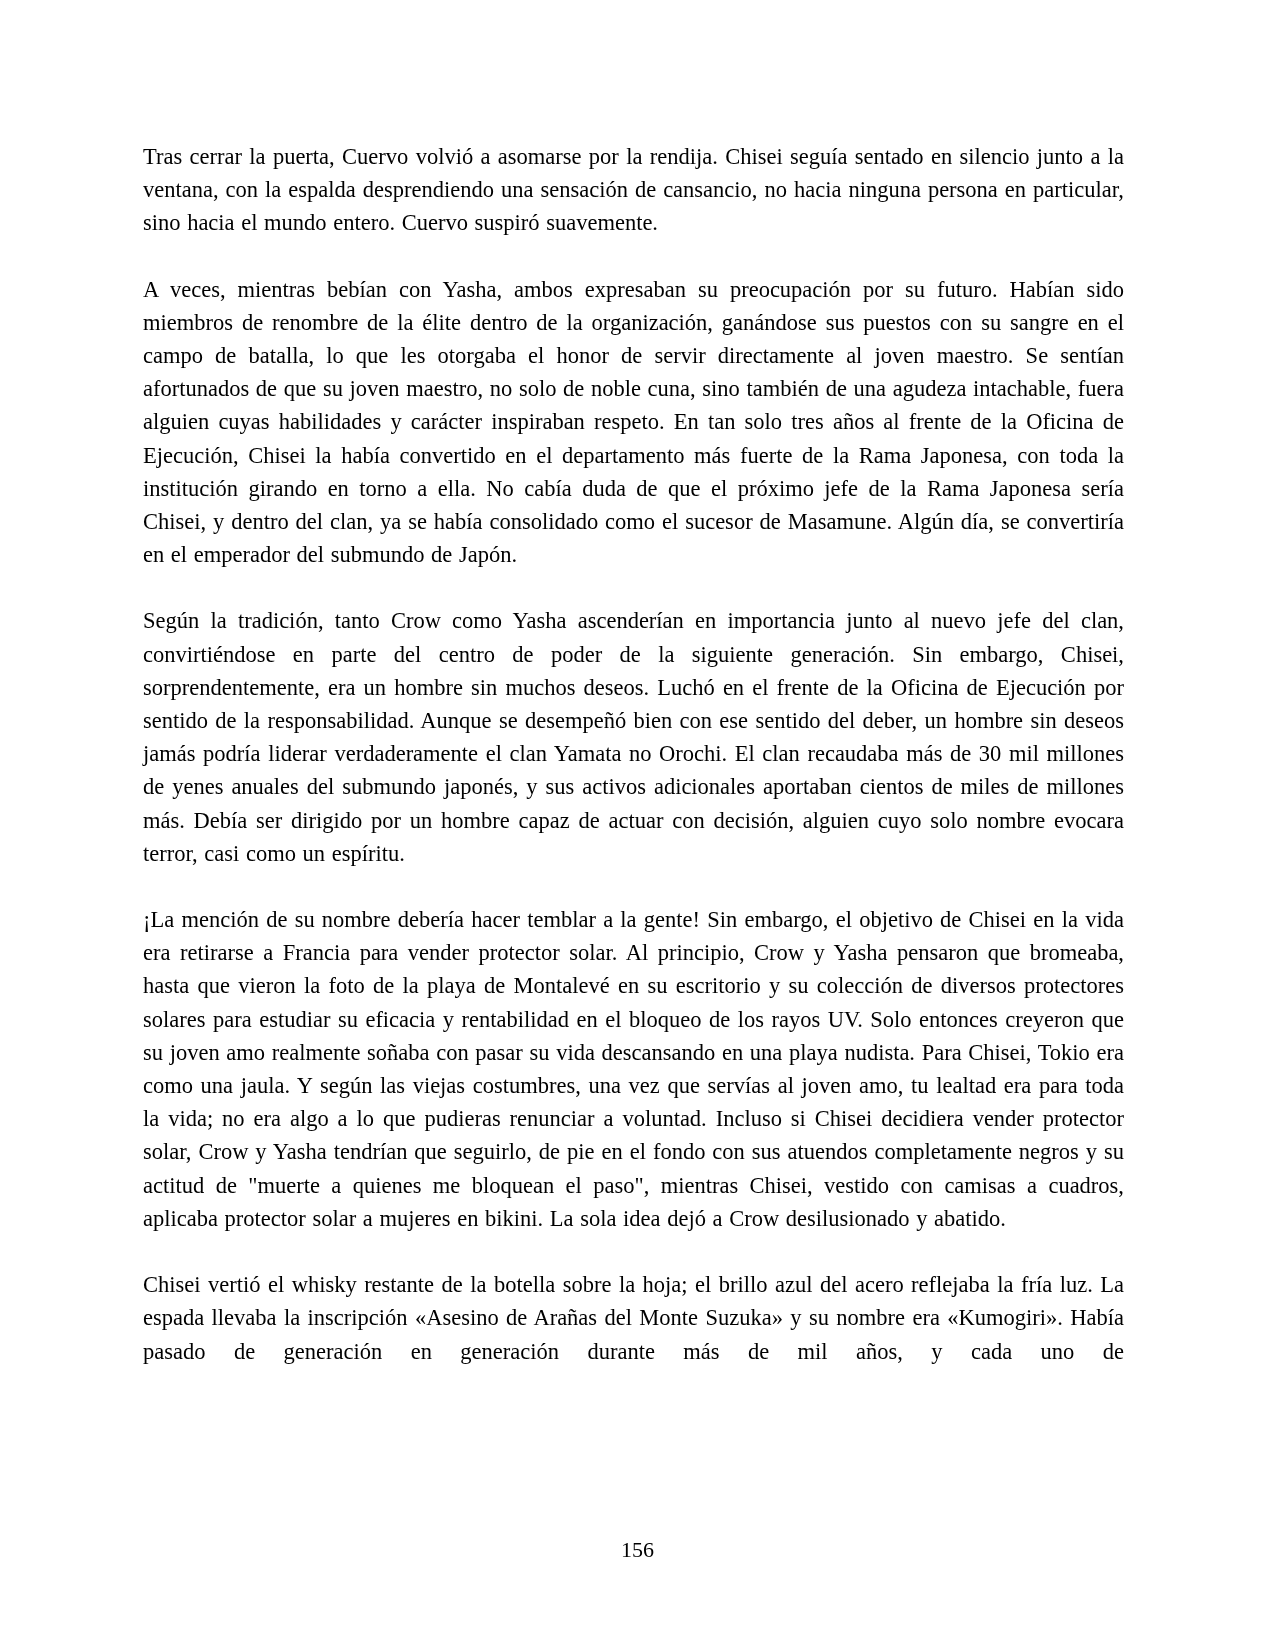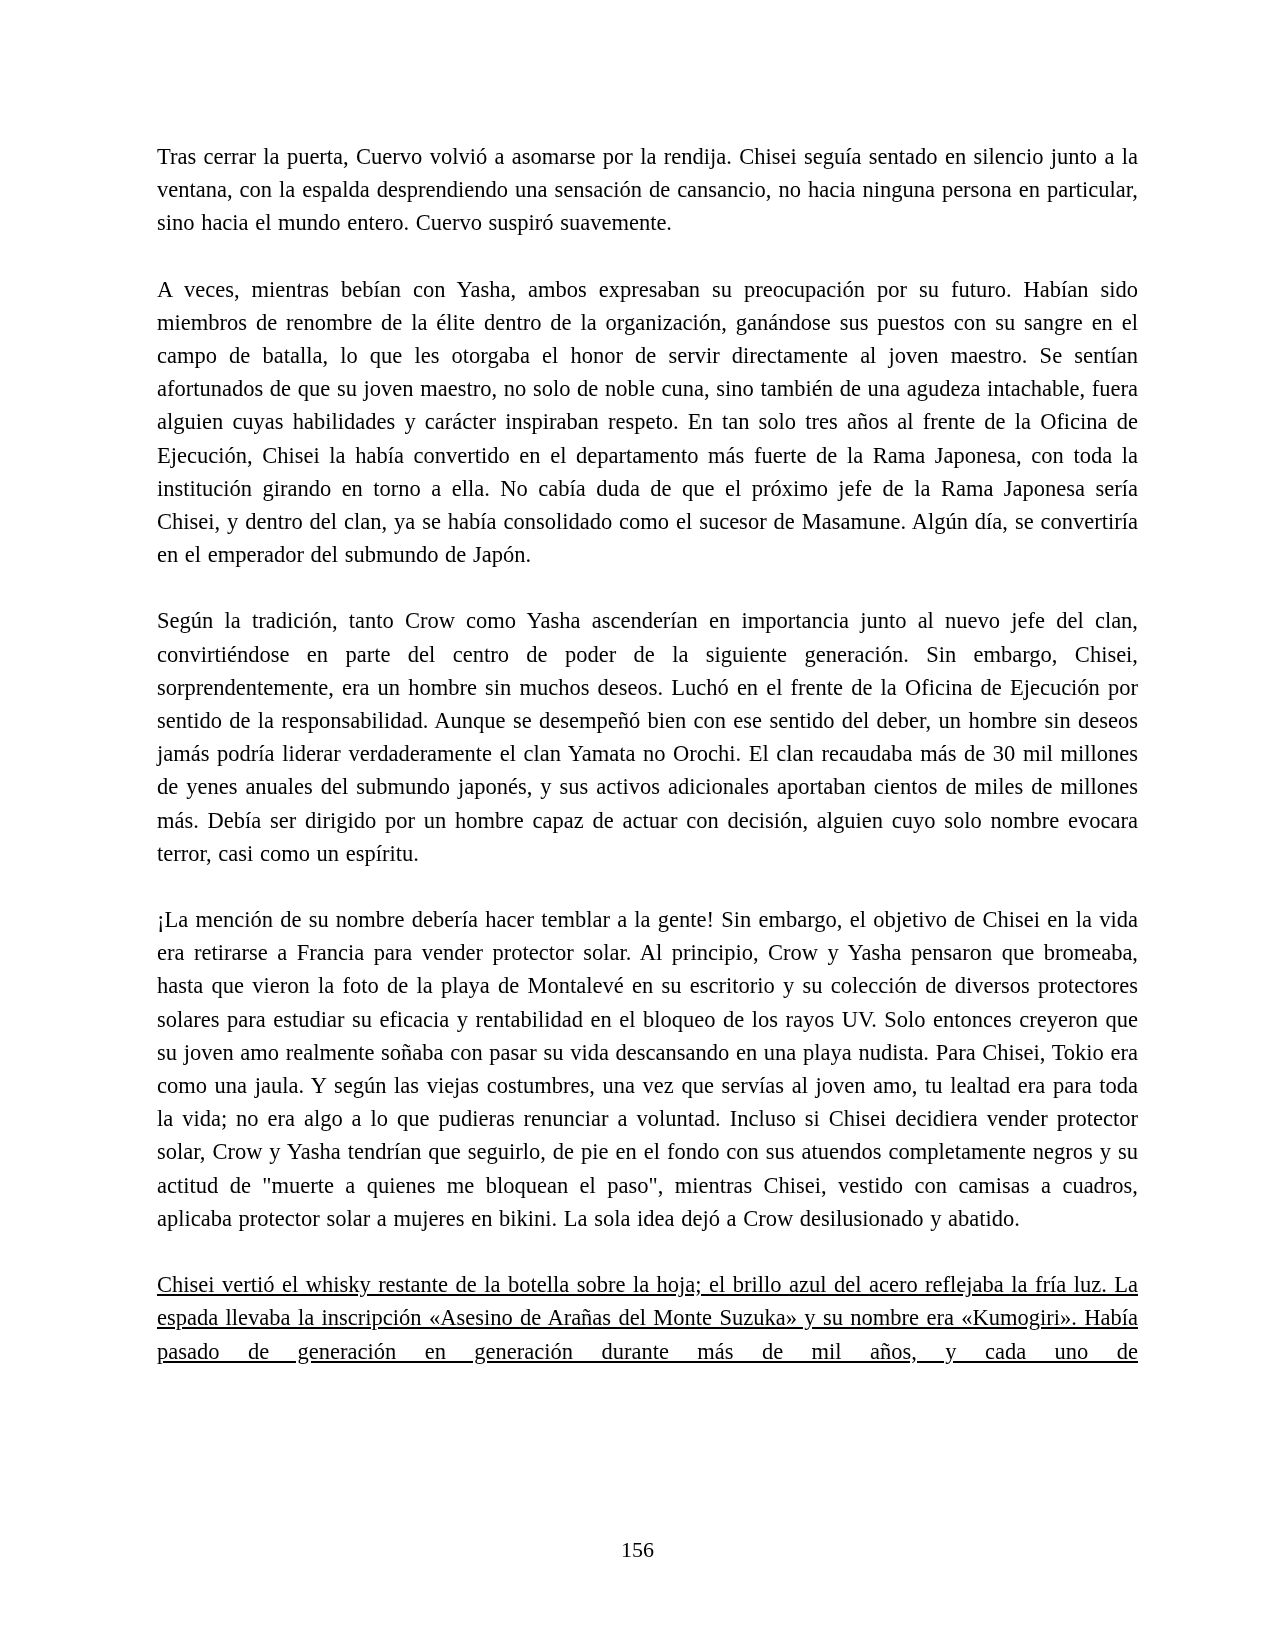--- a/index.html
+++ b/index.html
@@ -19,35 +19,34 @@
     position: absolute;
     top: 0;
     left: 0;
     width: 1275px;
     height: 1650px;
     background: #ffffff;
   }
   .text-block {
     position: absolute;
     top: 140px;
-    left: 157px;
+    left: 143px;
     width: 981px;
   }
   p.para {
     font-size: 22.5px;
     line-height: 33.2px;
     text-align: justify;
     margin: 0 0 33px 0;
     word-spacing: 1px;
   }
   p.para.continues {
     
     text-align-last: justify;
     margin-bottom: 0;
-    text-decoration: underline;
   }
   .page-number {
     position: absolute;
     top: 1537px;
     left: 0;
     width: 100%;
     text-align: center;
     font-size: 22px;
     line-height: 26px;
   }

